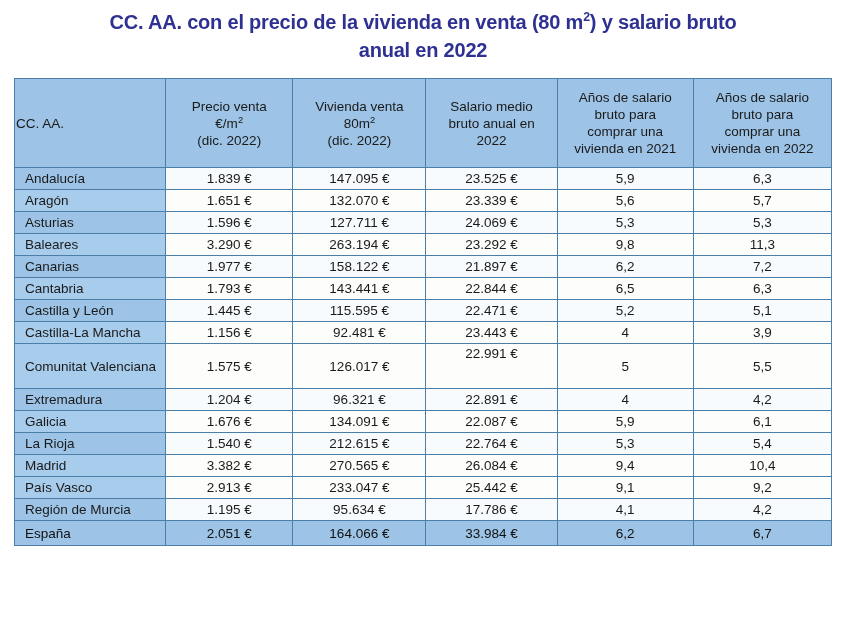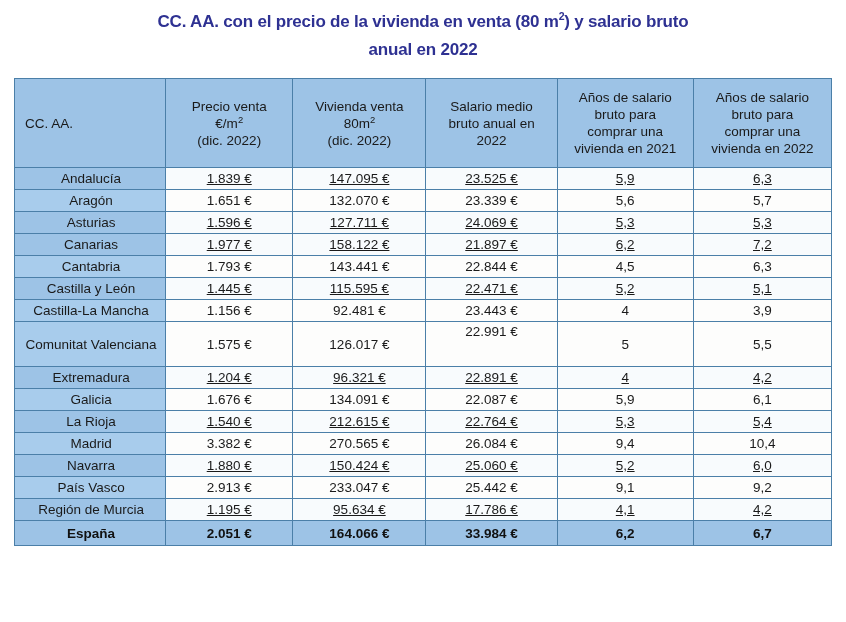--- a/index.html
+++ b/index.html
@@ -10,21 +10,21 @@
   body {
     width: 846px;
     height: 622px;
     font-family: "Liberation Sans", sans-serif;
     overflow: hidden;
   }
   #page-title {
     text-align: center;
     color: #2e3192;
     font-weight: bold;
-    font-size: 17px;
+    font-size: 20px;
     line-height: 28px;
     padding: 8px 55px 0 55px;
     letter-spacing: -0.2px;
   }
   #page-title sup {
     font-size: 0.62em;
     vertical-align: super;
     line-height: 0;
   }
   #table-wrap {
@@ -47,59 +47,58 @@
   thead th {
     background: #9dc3e6;
     text-align: center;
     vertical-align: middle;
     line-height: 17px;
     height: 88px;
     font-size: 13.5px;
   }
   thead th.col-region {
     text-align: left;
-    padding-left: 10px;
+    padding-left: 1px;
   }
   thead th sup {
     font-size: 0.7em;
     vertical-align: super;
     line-height: 0;
   }
   tbody td {
     height: 21px;
     text-align: center;
     vertical-align: middle;
   }
   tbody td.region {
-    text-align: center;
+    text-align: left;
     padding-left: 10px;
     background: #a8ccec;
     vertical-align: middle;
   }
   tbody tr.alt td.region {
     background: #9dc3e6;
   }
   tbody td.num {
     background: #fdfdfc;
   }
   tbody tr.alt td.num {
     background: #f8fbfd;
-    text-decoration: underline;
   }
   tbody tr.tall td {
     height: 42px;
   }
   tbody tr.tall td.salary {
     vertical-align: top;
     padding-top: 2px;
     margin-top: 48px;
   }
   tbody tr.footer td {
     background: #9dc3e6;
-    font-weight: bold;
+    font-weight: normal;
     height: 24px;
     color: #111111;
   }
   tbody tr.footer td.region {
     background: #9dc3e6;
   }
   .c0 { width: 151px; }
   .c1 { width: 127px; }
   .c2 { width: 133px; }
   .c3 { width: 131px; }
@@ -177,34 +176,42 @@
           <td class="num years22">5,7</td>
         </tr>
         <tr class="alt">
           <td class="region">Asturias</td>
           <td class="num price">1.596 €</td>
           <td class="num price80">127.711 €</td>
           <td class="num salary">24.069 €</td>
           <td class="num years21">5,3</td>
           <td class="num years22">5,3</td>
         </tr>
+        <tr>
+          <td class="region">Baleares</td>
+          <td class="num price">3.290 €</td>
+          <td class="num price80">263.194 €</td>
+          <td class="num salary">23.292 €</td>
+          <td class="num years21">9,8</td>
+          <td class="num years22">11,3</td>
+        </tr>
         <tr class="alt">
           <td class="region">Canarias</td>
           <td class="num price">1.977 €</td>
           <td class="num price80">158.122 €</td>
           <td class="num salary">21.897 €</td>
           <td class="num years21">6,2</td>
           <td class="num years22">7,2</td>
         </tr>
         <tr>
           <td class="region">Cantabria</td>
           <td class="num price">1.793 €</td>
           <td class="num price80">143.441 €</td>
           <td class="num salary">22.844 €</td>
-          <td class="num years21">4,5</td>
+          <td class="num years21">6,5</td>
           <td class="num years22">6,3</td>
         </tr>
         <tr class="alt">
           <td class="region">Castilla y León</td>
           <td class="num price">1.445 €</td>
           <td class="num price80">115.595 €</td>
           <td class="num salary">22.471 €</td>
           <td class="num years21">5,2</td>
           <td class="num years22">5,1</td>
         </tr>
@@ -249,28 +256,20 @@
           <td class="num years22">5,4</td>
         </tr>
         <tr>
           <td class="region">Madrid</td>
           <td class="num price">3.382 €</td>
           <td class="num price80">270.565 €</td>
           <td class="num salary">26.084 €</td>
           <td class="num years21">9,4</td>
           <td class="num years22">10,4</td>
         </tr>
-        <tr class="alt">
-          <td class="region">Navarra</td>
-          <td class="num price">1.880 €</td>
-          <td class="num price80">150.424 €</td>
-          <td class="num salary">25.060 €</td>
-          <td class="num years21">5,2</td>
-          <td class="num years22">6,0</td>
-        </tr>
         <tr>
           <td class="region">País Vasco</td>
           <td class="num price">2.913 €</td>
           <td class="num price80">233.047 €</td>
           <td class="num salary">25.442 €</td>
           <td class="num years21">9,1</td>
           <td class="num years22">9,2</td>
         </tr>
         <tr class="alt">
           <td class="region">Región de Murcia</td>

